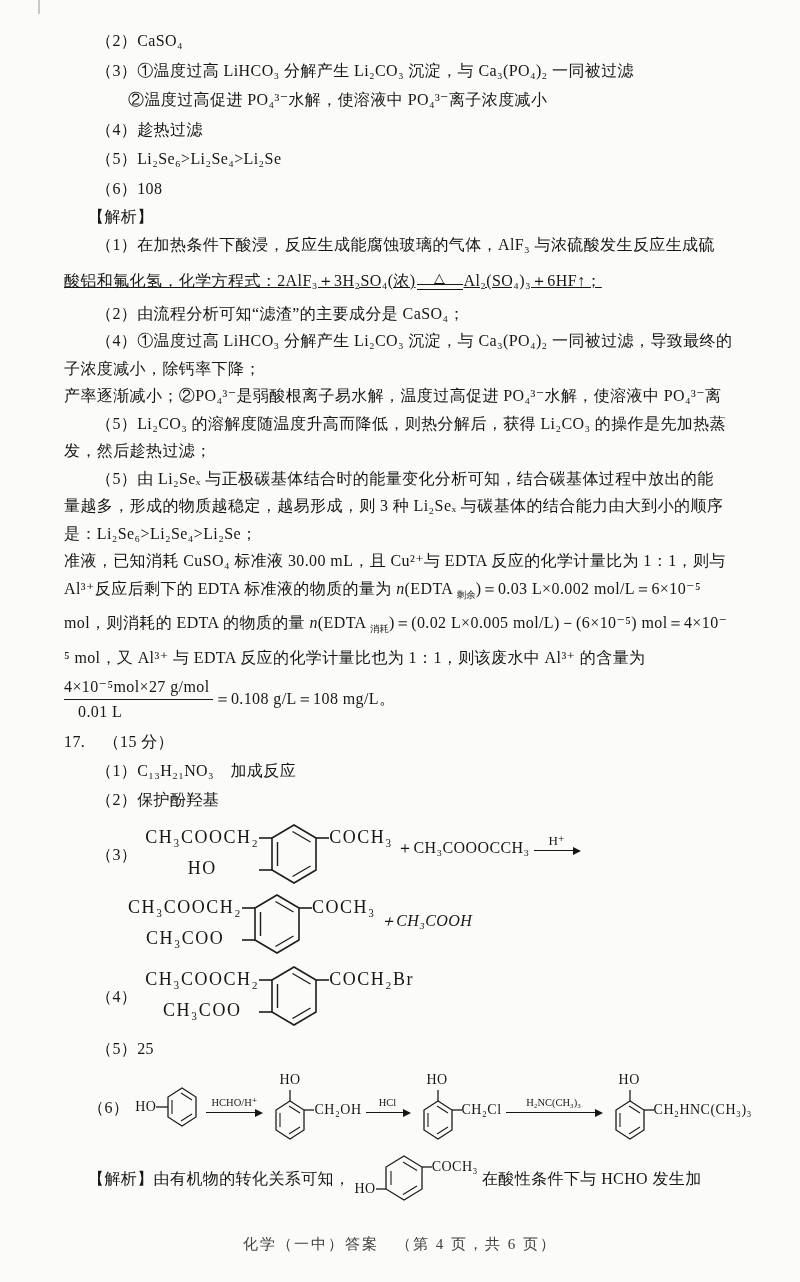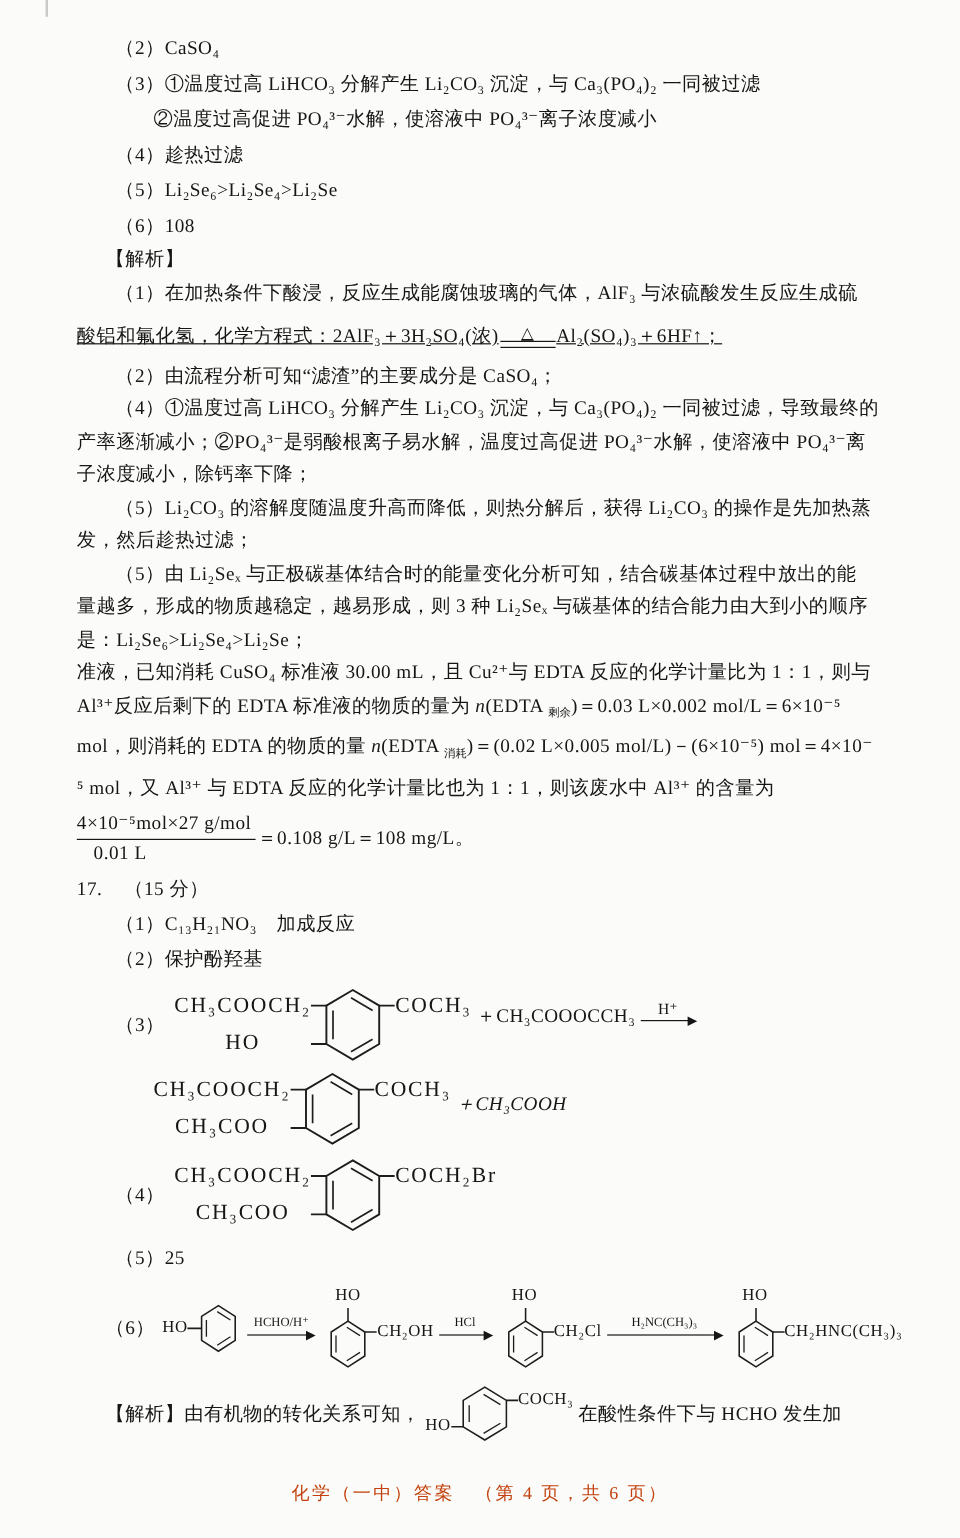--- a/index.html
+++ b/index.html
@@ -51,21 +51,21 @@
   .molD-l{margin-top:28px;line-height:16px;}
   .molD-r{margin-top:6px;line-height:16px;}
   
   .rxn-arrow{display:inline-flex;flex-direction:column;align-items:center;margin:0 4px;}
   .rxn-arrow .alab{font-size:10.5px;line-height:12px;letter-spacing:0;}
   .rxn-arrow .shaft{position:relative;height:9px;}
   .rxn-arrow .shaft::before{content:"";position:absolute;left:0;right:2px;top:3.6px;border-top:1.5px solid #161616;}
   .rxn-arrow .shaft::after{content:"";position:absolute;right:-1px;top:0.4px;width:0;height:0;border-top:4px solid transparent;border-bottom:4px solid transparent;border-left:8px solid #161616;}
   .row-struct{display:flex;align-items:center;}
   .plus-term{margin-left:4px;}
-  .footer{position:absolute;left:0;right:0;bottom:28px;text-align:center;font-size:15px;letter-spacing:2px;color:#c2410c;}
+  .footer{position:absolute;left:0;right:0;bottom:28px;text-align:center;font-size:15px;letter-spacing:2px;color:#404040;}
 </style>
 </head>
 <body>
 
 <div class="page">
   <div class="scan-mark"></div>
 
   <div class="ln ans ind1">（2）CaSO₄</div>
   <div class="ln ans ind1">（3）①温度过高 LiHCO₃ 分解产生 Li₂CO₃ 沉淀，与 Ca₃(PO₄)₂ 一同被过滤</div>
   <div class="ln ans ind2">②温度过高促进 PO₄³⁻水解，使溶液中 PO₄³⁻离子浓度减小</div>
@@ -78,22 +78,22 @@
   <div class="ln anl eqline">
     <span>酸铝和氟化氢，化学方程式：2AlF₃＋3H₂SO₄(浓)</span>
     <span class="delta-eq">
       <span class="delta">△</span>
       <span class="dbl"></span>
     </span>
     <span>Al₂(SO₄)₃＋6HF↑；</span>
   </div>
   <div class="ln anl ind1">（2）由流程分析可知“滤渣”的主要成分是 CaSO₄；</div>
   <div class="ln anl ind1">（4）①温度过高 LiHCO₃ 分解产生 Li₂CO₃ 沉淀，与 Ca₃(PO₄)₂ 一同被过滤，导致最终的</div>
+  <div class="ln anl">子浓度减小，除钙率下降；</div>
   <div class="ln anl">产率逐渐减小；②PO₄³⁻是弱酸根离子易水解，温度过高促进 PO₄³⁻水解，使溶液中 PO₄³⁻离</div>
-  <div class="ln anl">子浓度减小，除钙率下降；</div>
   <div class="ln anl ind1">（5）Li₂CO₃ 的溶解度随温度升高而降低，则热分解后，获得 Li₂CO₃ 的操作是先加热蒸</div>
   <div class="ln anl">发，然后趁热过滤；</div>
   <div class="ln anl ind1">（5）由 Li₂Seₓ 与正极碳基体结合时的能量变化分析可知，结合碳基体过程中放出的能</div>
   <div class="ln anl">量越多，形成的物质越稳定，越易形成，则 3 种 Li₂Seₓ 与碳基体的结合能力由大到小的顺序</div>
   <div class="ln anl">是：Li₂Se₆&gt;Li₂Se₄&gt;Li₂Se；</div>
   <div class="ln anl">准液，已知消耗 CuSO₄ 标准液 30.00 mL，且 Cu²⁺与 EDTA 反应的化学计量比为 1：1，则与</div>
   <div class="ln anl">
     <span>Al³⁺反应后剩下的 EDTA 标准液的物质的量为 </span><span class="it">n</span><span>(EDTA </span><span class="subcn">剩余</span><span>)＝0.03 L×0.002 mol/L＝6×10⁻⁵</span>
   </div>
   <div class="ln anl">

